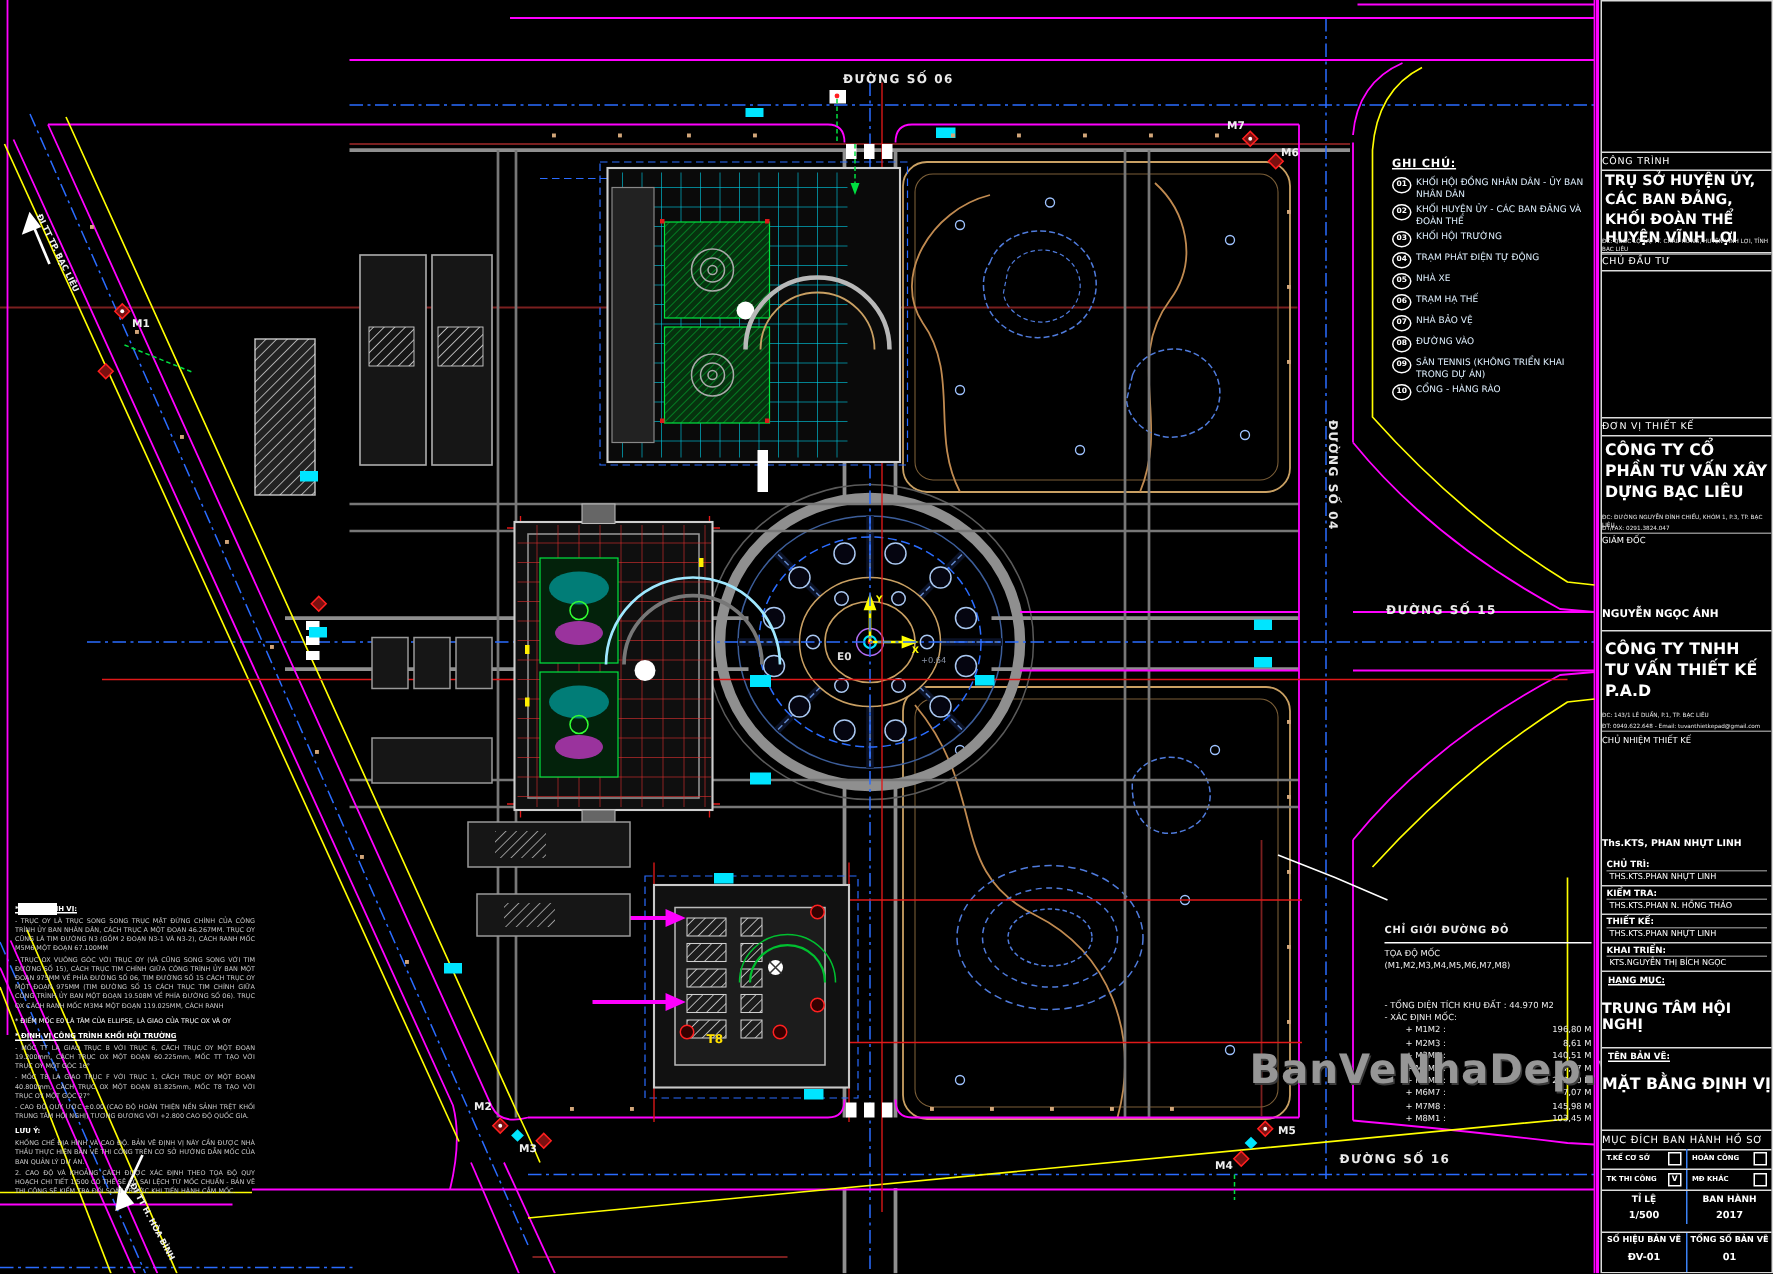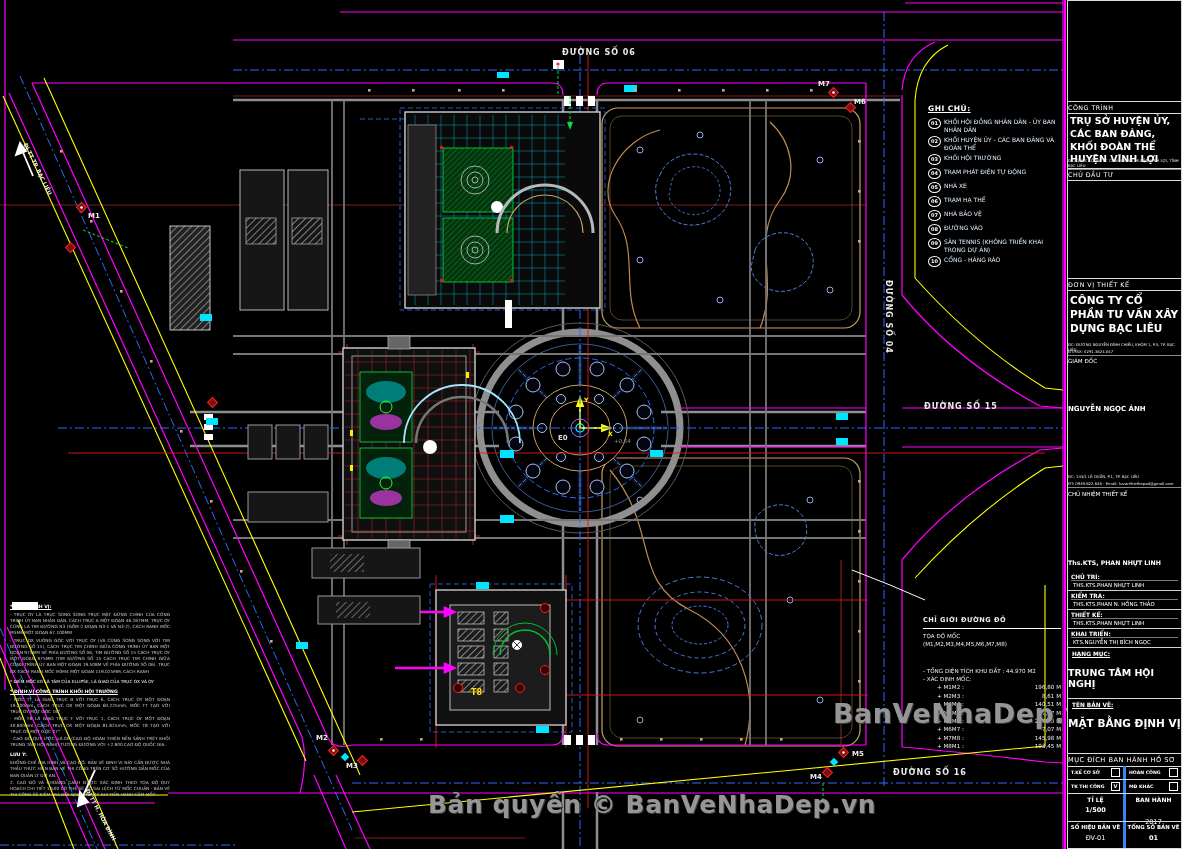--- a/index.html
+++ b/index.html
@@ -30,21 +30,21 @@
   
   #tblock{position:absolute;left:1067px;top:0;width:113px;height:847px;border:1px solid #dcdcdc;background:#000;font-size:7px;}
   #tblock .sec{position:absolute;left:0;width:100%;box-sizing:border-box;text-align:left;}
   .hdr{font-size:6.3px;letter-spacing:.5px;border-top:1px solid #dcdcdc;border-bottom:1px solid #dcdcdc;padding:2px 0;}
   .big{font-size:9.5px;font-weight:bold;line-height:1.35;padding:3px 2px;}
   .addr{font-size:3.8px;color:#e8e8e8;line-height:1.3;border-bottom:1px solid #888;}
   .role{border-bottom:1px solid #cfcfcf;text-align:left;padding:1px 3px;}
   .role .rl{font-size:5.8px;font-weight:bold;border-bottom:1px solid #777;display:block;}
   .role .rn{font-size:5.4px;display:block;padding:1px 0 1px 2px;}
   .cellgrid{position:absolute;left:0;width:100%;display:flex;border-top:1px solid #dcdcdc;}
-  .cell{flex:1;border-right:3px solid #3b82f6;box-sizing:border-box;text-align:center;}
+  .cell{flex:1;border-right:1px solid #3b82f6;box-sizing:border-box;text-align:center;}
   .cell:last-child{border-right:none;}
   .chk{display:flex;align-items:center;justify-content:space-between;padding:2px 3px;font-size:4.6px;font-weight:bold;}
   .box{width:7px;height:7px;border:1px solid #fff;font-size:5px;line-height:7px;text-align:center;flex:0 0 7px;}
   
   #logo{position:absolute;left:1069px;top:2px;width:110px;height:97px;}
 </style>
 </head>
 <body>
 
 <div id="sheet">
@@ -585,21 +585,20 @@
   <div class="nt">* ĐỊNH VỊ CÔNG TRÌNH KHỐI HỘI TRƯỜNG</div>
   <p>- MỐC TT LÀ GIAO TRỤC B VỚI TRỤC 6, CÁCH TRỤC OY MỘT ĐOẠN 19.200mm, CÁCH TRỤC OX MỘT ĐOẠN 60.225mm, MỐC TT TẠO VỚI TRỤC OY MỘT GÓC 16°</p>
   <p>- MỐC T8 LÀ GIAO TRỤC F VỚI TRỤC 1, CÁCH TRỤC OY MỘT ĐOẠN 40.800mm, CÁCH TRỤC OX MỘT ĐOẠN 81.825mm, MỐC T8 TẠO VỚI TRỤC OY MỘT GÓC 27°</p>
   <p>- CAO ĐỘ QUY ƯỚC ±0.00 (CAO ĐỘ HOÀN THIỆN NỀN SẢNH TRỆT KHỐI TRUNG TÂM HỘI NGHỊ) TƯƠNG ĐƯƠNG VỚI +2.800 CAO ĐỘ QUỐC GIA.</p>
   <div class="nt" style="text-decoration:none">LƯU Ý:</div>
   <p>KHỐNG CHẾ ĐỊA HÌNH VÀ CAO ĐỘ. BẢN VẼ ĐỊNH VỊ NÀY CẦN ĐƯỢC NHÀ THẦU THỰC HIỆN BẢN VẼ THI CÔNG TRÊN CƠ SỞ HƯỚNG DẪN MỐC CỦA BAN QUẢN LÝ DỰ ÁN.</p>
   <p>2. CAO ĐỘ VÀ KHOẢNG CÁCH ĐƯỢC XÁC ĐỊNH THEO TỌA ĐỘ QUY HOẠCH CHI TIẾT 1/500 CÓ THỂ SẼ CÓ SAI LỆCH TỪ MỐC CHUẨN - BẢN VẼ THI CÔNG SẼ KIỂM TRA ĐỐI SOÁT TRƯỚC KHI TIẾN HÀNH CẮM MỐC.</p>
 </div>
 
 <span class="wm" style="left:833px;top:698px;font-size:27px">BanVeNhaDep.vn</span>
-<span class="wm" style="left:428px;top:790px;font-size:25px">Bản quyền © BanVeNhaDep.vn</span>
 
 <div id="logo">
   <svg width="110" height="97" viewBox="0 0 110 97">
     <ellipse cx="62" cy="40" rx="46" ry="34" fill="#fff"></ellipse>
     <ellipse cx="30" cy="52" rx="22" ry="18" fill="#fff"></ellipse>
     <ellipse cx="92" cy="52" rx="18" ry="16" fill="#fff"></ellipse>
     <rect x="46" y="36" width="31" height="31" rx="3" fill="#3b4148" stroke="#23272b" stroke-width="1.5"></rect>
     <rect x="57" y="48" width="9" height="19" fill="#fff"></rect>
     <path d="M38,40 L61.5,17 L85,40" fill="none" stroke="#17b24e" stroke-width="7" stroke-linecap="round"></path>
     <rect x="74" y="18" width="7" height="13" fill="#17b24e"></rect>
@@ -613,20 +612,21 @@
   <div class="sec hdr" style="top:100px">CÔNG TRÌNH</div>
   <div class="sec big" style="top:111px">TRỤ SỞ HUYỆN ỦY, CÁC BAN ĐẢNG, KHỐI ĐOÀN THỂ HUYỆN VĨNH LỢI</div>
   <div class="sec addr" style="top:158px">ĐC: QUỐC LỘ 1A, TT. CHÂU HƯNG, HUYỆN VĨNH LỢI, TỈNH BẠC LIÊU</div>
   <div class="sec hdr" style="top:167px">CHỦ ĐẦU TƯ</div>
   <div class="sec hdr" style="top:277px">ĐƠN VỊ THIẾT KẾ</div>
   <div class="sec big" style="top:289px;font-size:10.5px">CÔNG TY CỔ PHẦN TƯ VẤN XÂY DỰNG BẠC LIÊU</div>
   <div class="sec addr" style="top:342px;border-bottom:none">ĐC: ĐƯỜNG NGUYỄN ĐÌNH CHIỂU, KHÓM 1, P.3, TP. BẠC LIÊU</div>
   <div class="sec addr" style="top:349px">ĐT/FAX: 0291.3824.047</div>
   <div class="sec" style="top:357px;font-size:5.6px">GIÁM ĐỐC</div>
   <div class="sec" style="top:404px;font-size:7px;font-weight:bold">NGUYỄN NGỌC ÁNH</div>
+  <div class="sec big" style="top:419px;border-top:1px solid #dcdcdc;font-size:10.5px;padding-top:5px">CÔNG TY TNHH TƯ VẤN THIẾT KẾ P.A.D</div>
   <div class="sec addr" style="top:474px;border-bottom:none">ĐC: 143/1 LÊ DUẨN, P.1, TP. BẠC LIÊU</div>
   <div class="sec addr" style="top:481px">ĐT: 0949.622.648 - Email: tuvanthietkepad@gmail.com</div>
   <div class="sec" style="top:490px;font-size:5.6px">CHỦ NHIỆM THIẾT KẾ</div>
   <div class="sec" style="top:558px;font-size:6.2px;font-weight:bold">Ths.KTS, PHAN NHỰT LINH</div>
 
   <div class="sec role" style="top:572px">
     <span class="rl">CHỦ TRÌ:</span>
         <span class="rn">THS.KTS.PHAN NHỰT LINH</span>
       </div>
   <div class="sec role" style="top:591px">
@@ -668,27 +668,27 @@
           <span class="box"></span>
         </div>
   </div>
   <div class="cellgrid" style="top:792px">
     <div class="cell" style="padding:2px 0">
       <div style="font-size:6px;font-weight:bold">TỈ LỆ</div>
       <div style="font-size:6.5px;font-weight:bold;margin-top:3px">1/500</div>
         </div>
     <div class="cell" style="padding:2px 0">
       <div style="font-size:6px;font-weight:bold">BAN HÀNH</div>
-      <div style="font-size:6.5px;font-weight:normal;margin-top:15px">2017</div>
+      <div style="font-size:6.5px;font-weight:bold;margin-top:3px">2017</div>
         </div>
   </div>
   <div class="cellgrid" style="top:820px;bottom:0">
     <div class="cell" style="padding:2px 0">
       <div style="font-size:5.4px;font-weight:bold">SỐ HIỆU BẢN VẼ</div>
-      <div style="font-size:6.5px;font-weight:normal;margin-top:4px">ĐV-01</div>
+      <div style="font-size:6.5px;font-weight:bold;margin-top:4px">ĐV-01</div>
         </div>
     <div class="cell" style="padding:2px 0">
       <div style="font-size:5.4px;font-weight:bold">TỔNG SỐ BẢN VẼ</div>
       <div style="font-size:6.5px;font-weight:bold;margin-top:4px">01</div>
         </div>
   </div>
 </div>
 
 <div class="abs" style="left:1064px;top:0;width:2px;height:849px;background:#ff00ff"></div>
 

